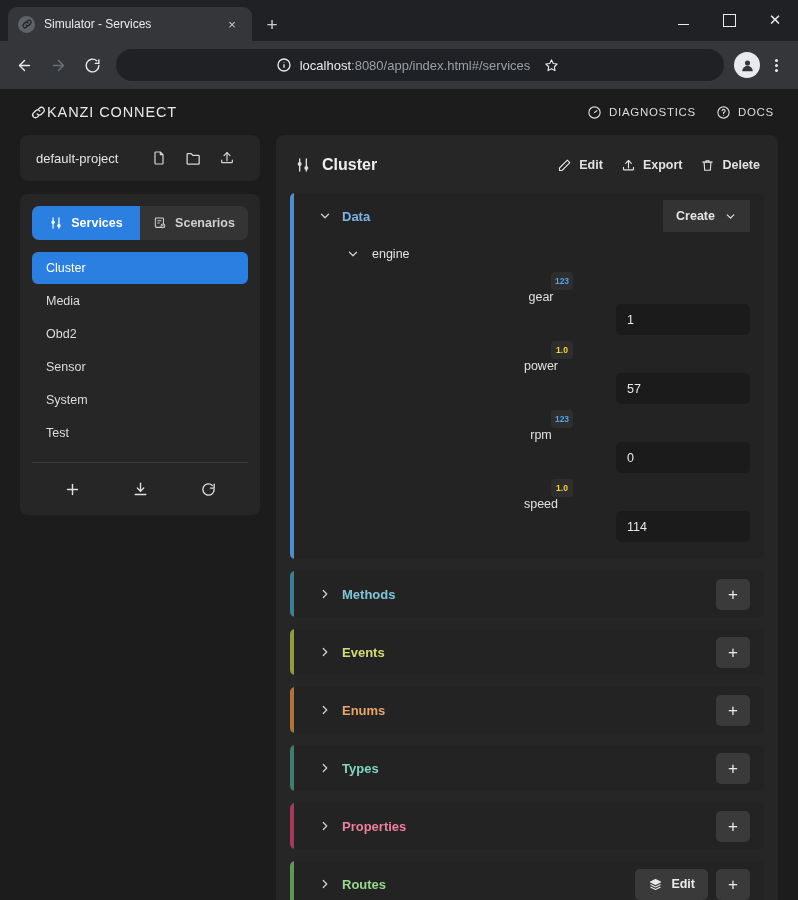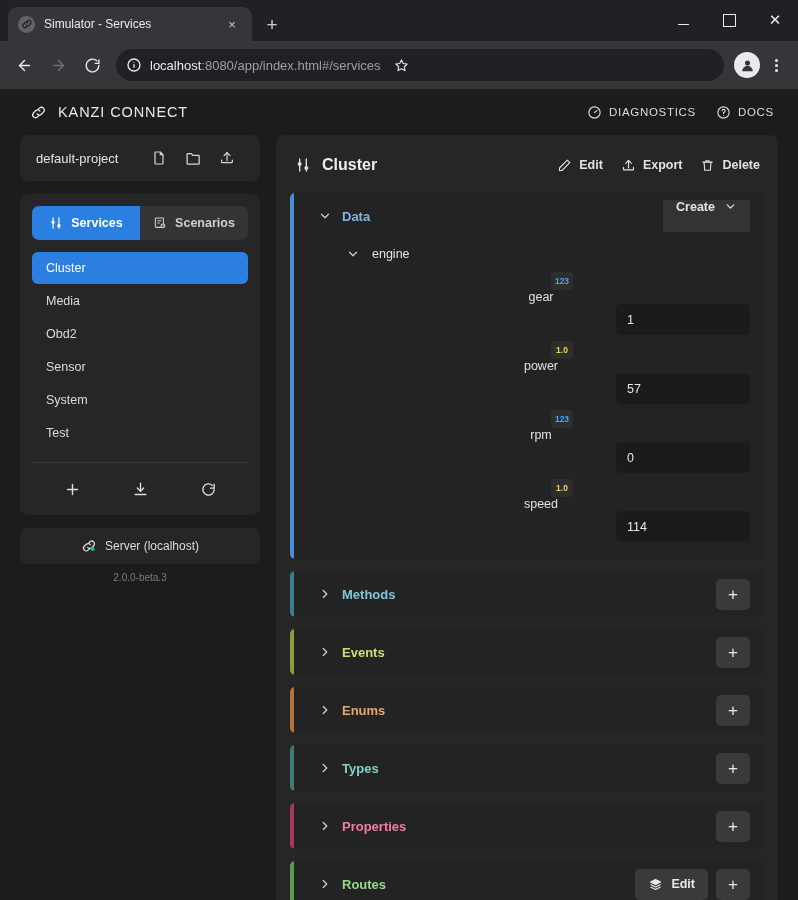--- a/index.html
+++ b/index.html
@@ -46,40 +46,40 @@
   .toolbar {
     height:48px; background:#35363a; display:flex; align-items:center; padding:0 8px; gap:2px;
   }
   .tb-btn {
     width:32px;height:32px;border-radius:50%;display:flex;align-items:center;justify-content:center;
     color:#e8eaed; flex:0 0 auto;
   }
   .tb-btn.disabled { color:#6c7176; }
   .omnibox {
     flex:1; height:32px; margin:0 6px 0 6px; background:#202124; border-radius:16px;
-    display:flex; align-items:center; padding: 0 10px; gap:8px; min-width:0;
+    display:flex; align-items:center; padding: 0 10px; gap:8px; min-width:0;justify-content:center;
   }
   .omni-info { width:16px;height:16px;flex:0 0 auto; }
   .omni-url { font-size:13px; color:#9aa0a6; white-space:nowrap; overflow:hidden; text-overflow:ellipsis; }
   .omni-url b { color:#e8eaed; font-weight:400; }
   .omni-star { width:26px;height:26px;display:flex;align-items:center;justify-content:center;color:#e8eaed;flex:0 0 auto;}
   .tb-avatar {
     width:26px;height:26px;border-radius:50%;background:#e8eaed;display:flex;align-items:center;justify-content:center;
     flex:0 0 auto; margin-left:2px;
   }
   .tb-menu { width:28px;height:30px;display:flex;align-items:center;justify-content:center;color:#e8eaed;flex:0 0 auto;}
   .tb-menu span { display:block; width:3px;height:3px;border-radius:50%;background:#e8eaed; box-shadow:0 -5px 0 #e8eaed, 0 5px 0 #e8eaed; }
 
   
   .viewport { flex:1; background:#1c1c1c; overflow:hidden; position:relative; }
 
   .app-header {
     height:46px; display:flex; align-items:center; padding: 0 24px 0 30px;
   }
-  .brand { display:flex; align-items:center; gap:11px; }
+  .brand { display:flex; align-items:center; }
   .brand-text {
     color:#e9e9e9; font-size:14.5px; letter-spacing:0.9px;
   }
   .header-right { margin-left:auto; display:flex; align-items:flex-start; gap:20px; }
   .hdr-link { display:flex; align-items:center; gap:7px; color:#dcdcdc; font-size:11.5px; letter-spacing:0.7px; }
 
   .body-row { display:flex; padding: 0 20px 0 20px; gap:16px; align-items:flex-start; }
 
   
   .leftcol { width:240px; flex:0 0 240px; display:flex; flex-direction:column; gap:13px; }
@@ -141,21 +141,21 @@
   .plus-btn {
     width:34px;height:31px;background:#3a3a3a;border-radius:5px;
     display:flex;align-items:center;justify-content:center;color:#eaeaea;font-size:17px;line-height:1;
   }
   .pill-btn {
     height:31px;background:#3a3a3a;border-radius:5px;padding:0 13px;
     display:flex;align-items:center;gap:8px;color:#eaeaea;font-size:12.5px;font-weight:bold;
   }
   .create-btn {
     height:32px;background:#333;border-radius:1px;padding:0 13px;
-    display:flex;gap:9px;color:#e4e4e4;font-size:12.5px;font-weight:bold;
+    display:flex;align-items:center;gap:9px;color:#e4e4e4;font-size:12.5px;font-weight:bold;
   }
 
   .data-body { padding: 0 14px 14px 28px; }
   .group-head { display:flex; align-items:center; gap:8px; padding: 8px 0 8px 28px; color:#e2e2e2; font-size:12.5px; }
   .field-row { display:flex; align-items:center; padding: 3px 0; flex-direction: column; }
   .type-badge {
     width:22px;height:18px;border-radius:4px;background:#2e2e2e;
     display:flex;align-items:center;justify-content:center;
     font-size:8.5px;font-weight:bold;margin-left:56px;
   }
@@ -369,33 +369,20 @@
             </div>
             <div class="svc-act">
               <svg width="17" height="17" viewBox="0 0 24 24" fill="none" stroke="currentColor" stroke-width="1.9" stroke-linecap="round">
                   <path d="M20 12a8 8 0 1 1-2.5-5.8"></path>
                   <path d="M20 4.5V10h-5.2"></path>
                 </svg>
             </div>
           </div>
         </div>
 
-        <div>
-          <div class="panel server-bar">
-            <span class="server-dot-wrap">
-              <svg width="16" height="16" viewBox="0 0 24 24" fill="none" stroke="#d8d8d8" stroke-width="2" stroke-linecap="round">
-                <path d="M10 14a4 4 0 0 0 6 .5l3-3a4 4 0 0 0-5.7-5.7L11.5 7.6"></path>
-                <path d="M14 10a4 4 0 0 0-6-.5l-3 3a4 4 0 0 0 5.7 5.7l1.8-1.8"></path>
-                <circle cx="17.5" cy="16.5" r="3" fill="#22c55e" stroke="none"></circle>
-              </svg>
-            </span>
-            <span>Server (localhost)</span>
-          </div>
-          <div class="version">2.0.0-beta.3</div>
-        </div>
       </div>
 
       <div class="rightcol">
 
         <div class="cluster-head">
           <div class="cluster-title">
             <span>
               <svg width="16" height="16" viewBox="0 0 24 24" fill="none" stroke="#e0e0e0" stroke-width="2" stroke-linecap="round">
                   <path d="M7 3v5"></path>
                   <path d="M7 13v8"></path>

